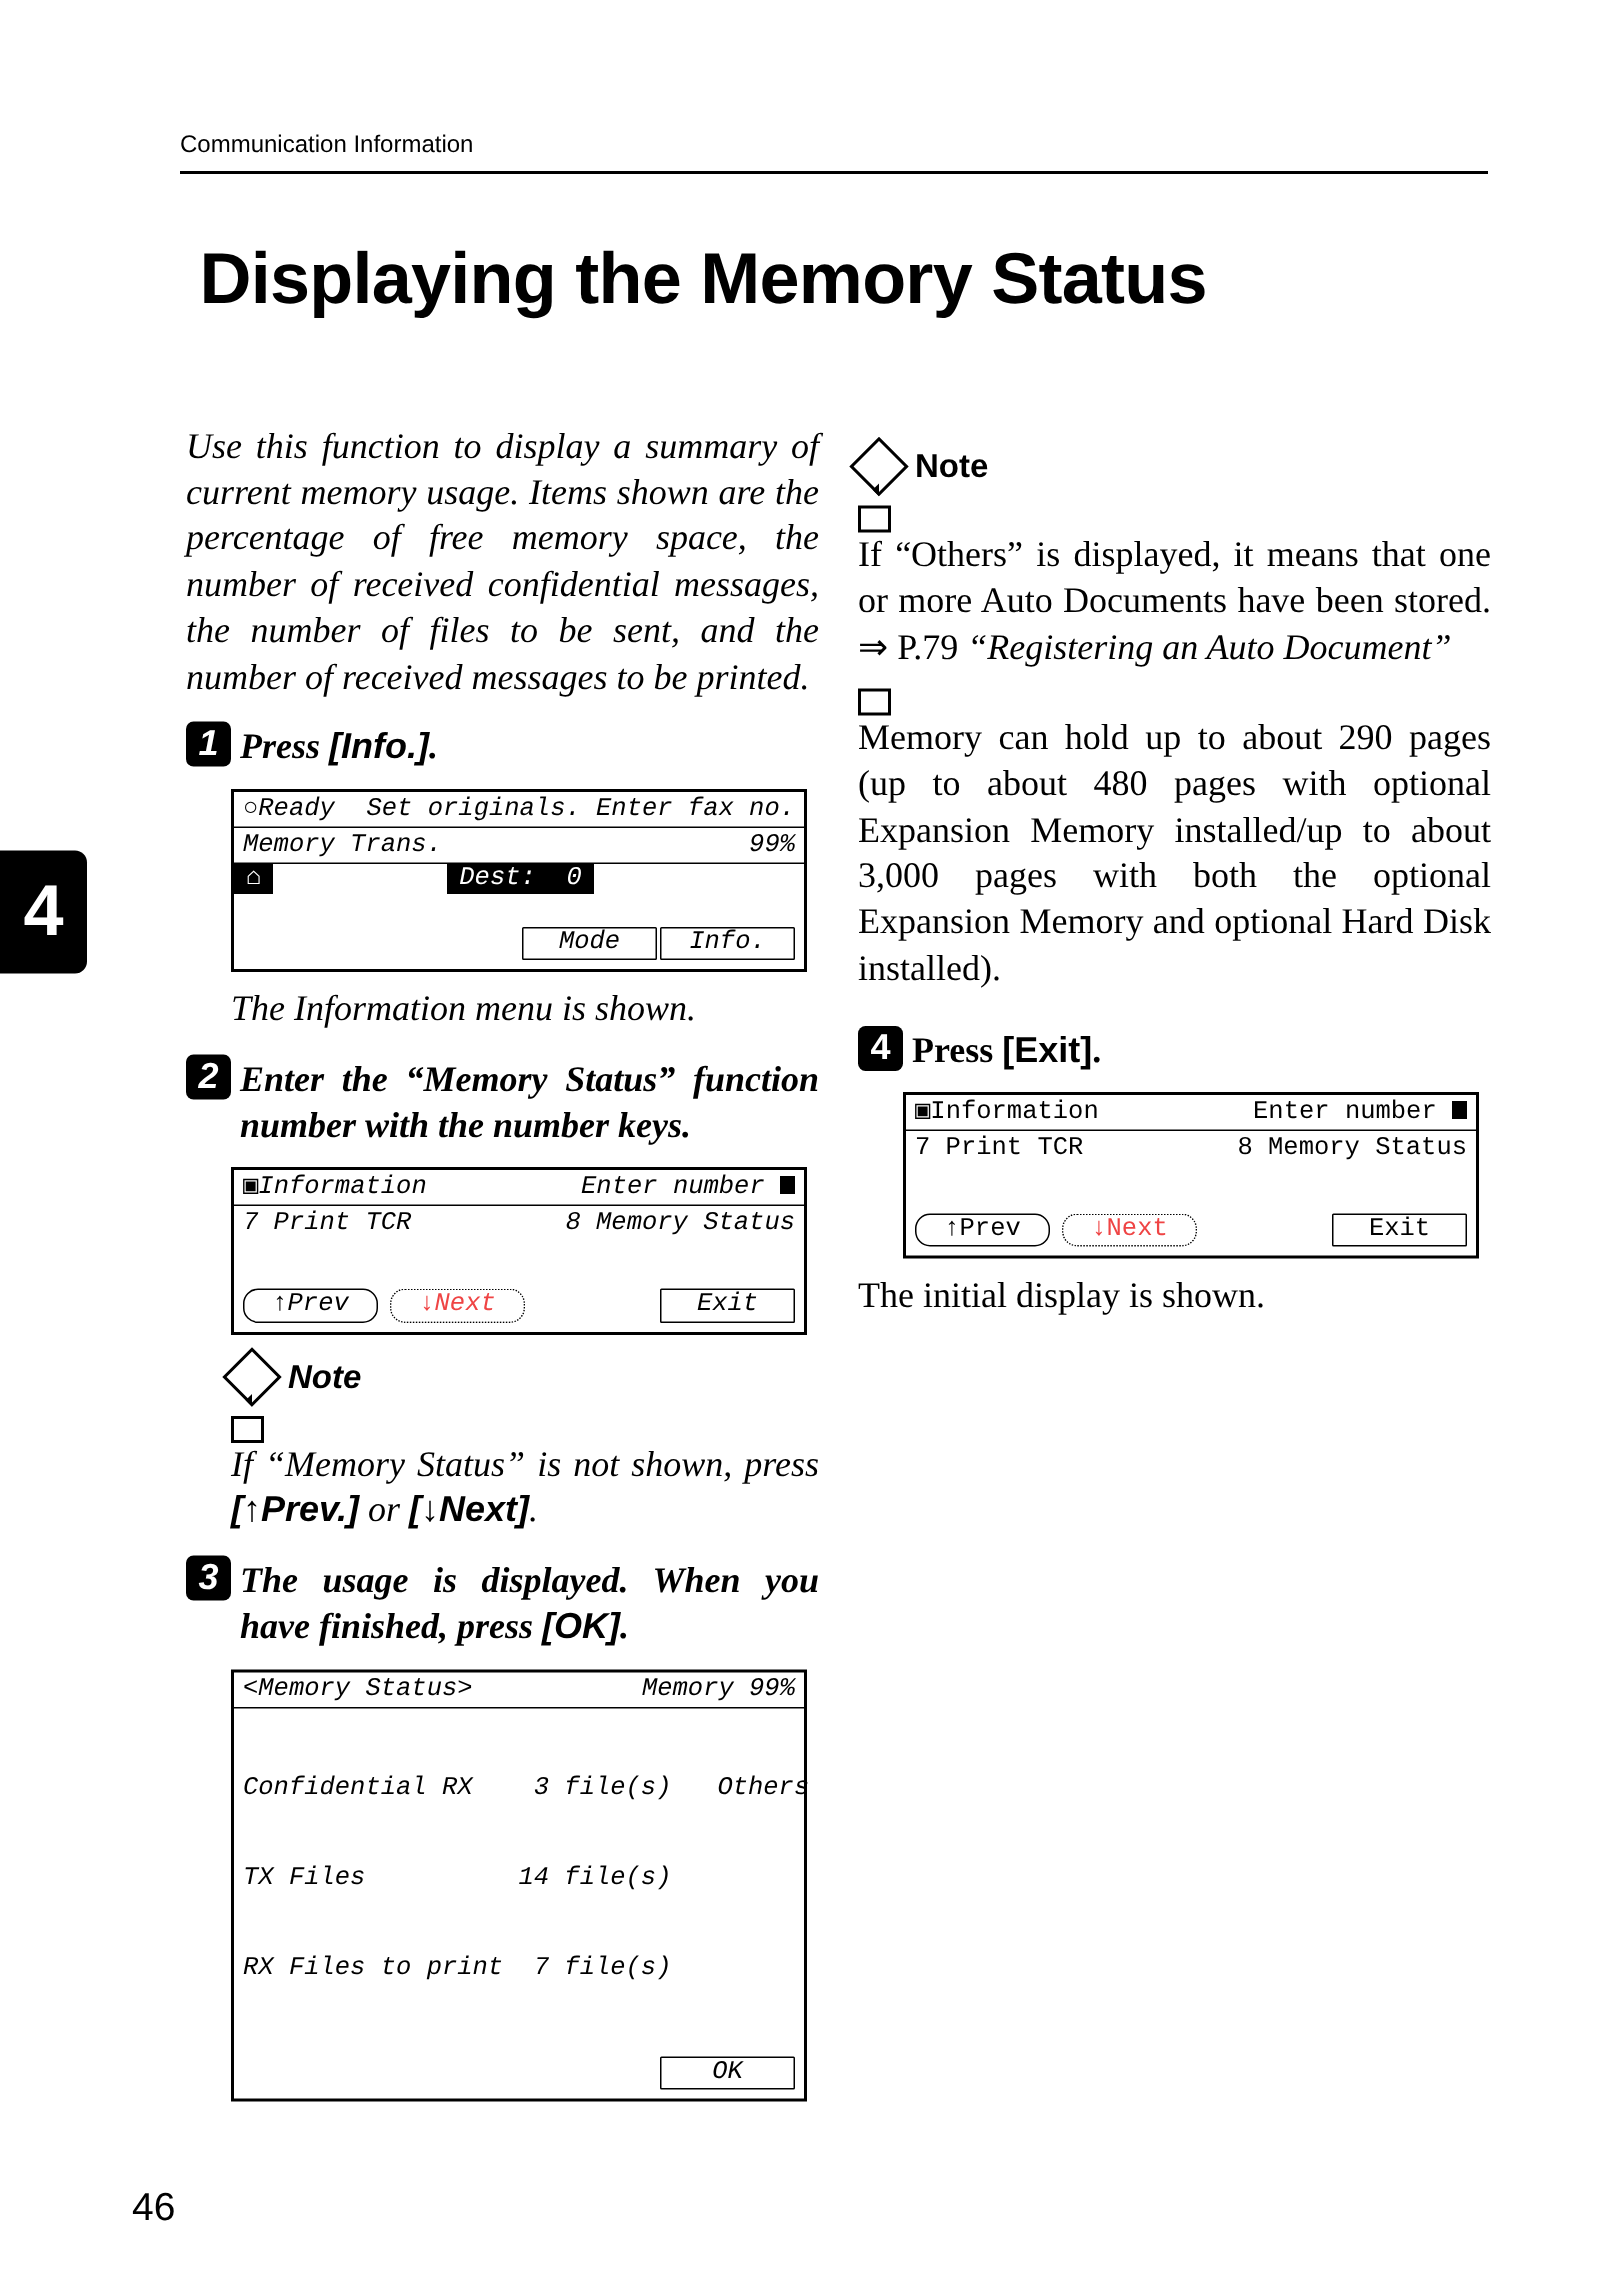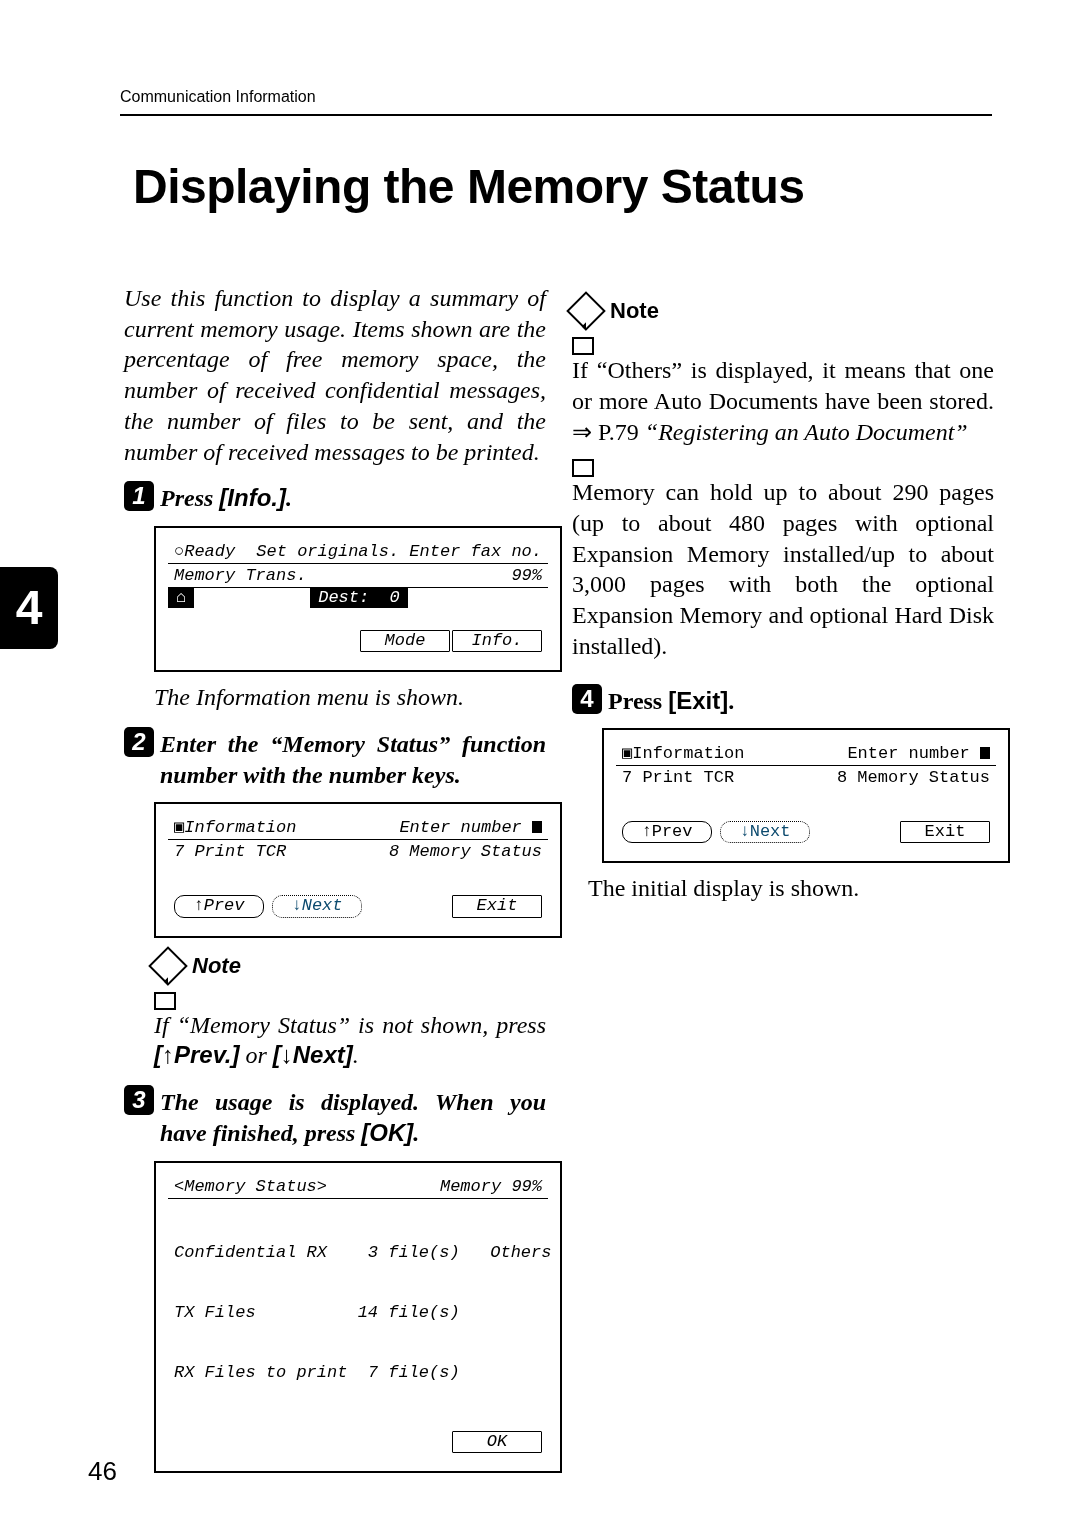--- a/index.html
+++ b/index.html
@@ -88,21 +88,21 @@
     font-family: Arial, Helvetica, sans-serif;
     font-weight: 700;
   }
 
   .lcd {
     background: #fff;
     border: 2px solid #000;
     font-family: "Courier New", monospace;
     font-size: 17px;
     line-height: 1.18;
-    padding: 12px;
+    padding: 0;
     width: 380px;
     margin-left: 30px;
     margin-top: 12px;
     margin-bottom: 6px;
   }
   .lcd-row {
     display: flex;
     justify-content: space-between;
     padding: 2px 6px 1px 6px;
     border-bottom: 1.5px solid #000;
@@ -132,21 +132,21 @@
     min-width: 60px;
     text-align: center;
     background: #fff;
     border-radius: 1px;
   }
   .lcd-btn.round {
     border-radius: 10px;
   }
   .lcd-btn.dotted {
     border-style: dotted;
-    color: #0c4a6e;
+    color: #ef4444;
   }
   .invert-dot {
     display:inline-block;
     width:10px;height:12px;
     background:#000;
     vertical-align:-1px;
   }
 
   .body-para {
     margin: 10px 0 0 30px;
@@ -341,17 +341,17 @@
       <div style="height:26px;"></div>
       <div class="lcd-btnrow between">
         <span style="display:flex;gap:8px;">
           <span class="lcd-btn round">↑Prev</span>
           <span class="lcd-btn round dotted">↓Next</span>
         </span>
         <span class="lcd-btn">Exit</span>
       </div>
     </div>
 
-    <div class="body-para" style="margin-left:16px;">The initial display is shown.</div>
+    <div class="body-para" style="margin-left:0;">The initial display is shown.</div>
   </div>
 
   <div class="pagenum">46</div>
 </div>
 
 </body></html>

